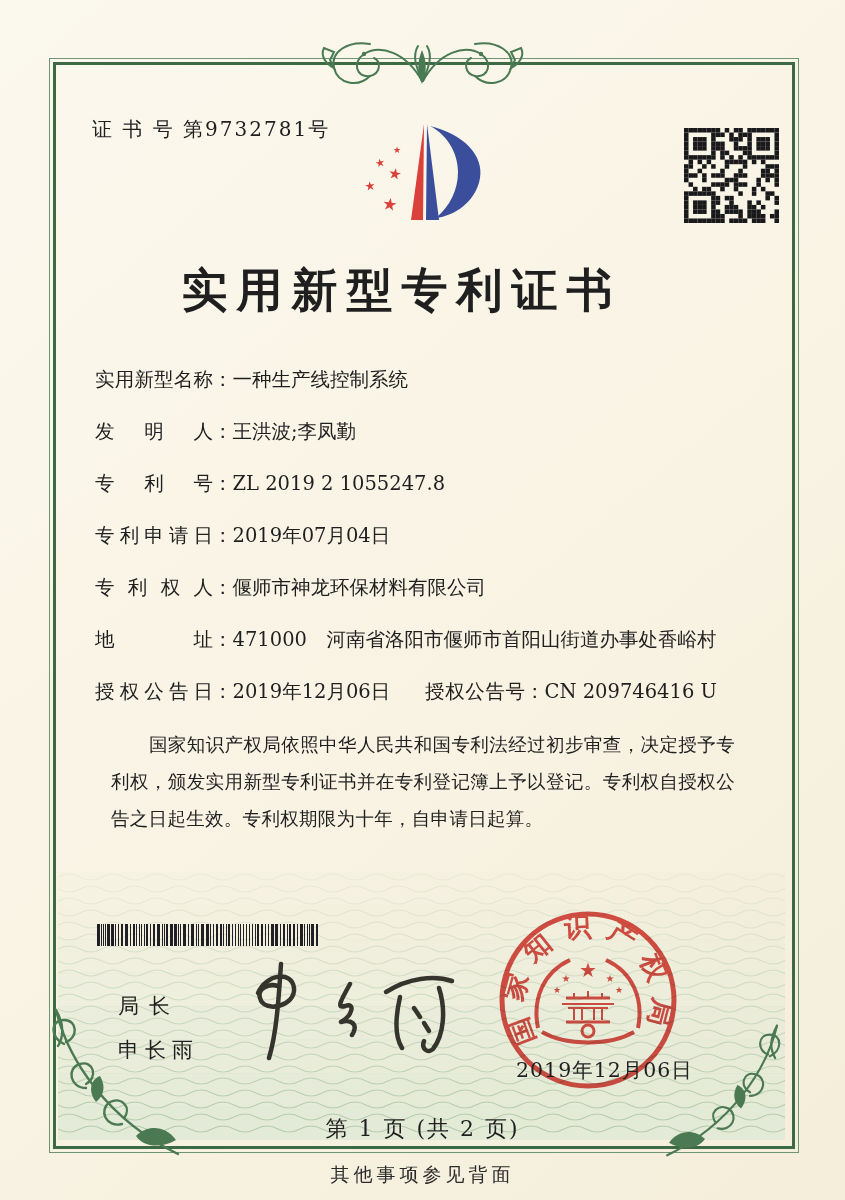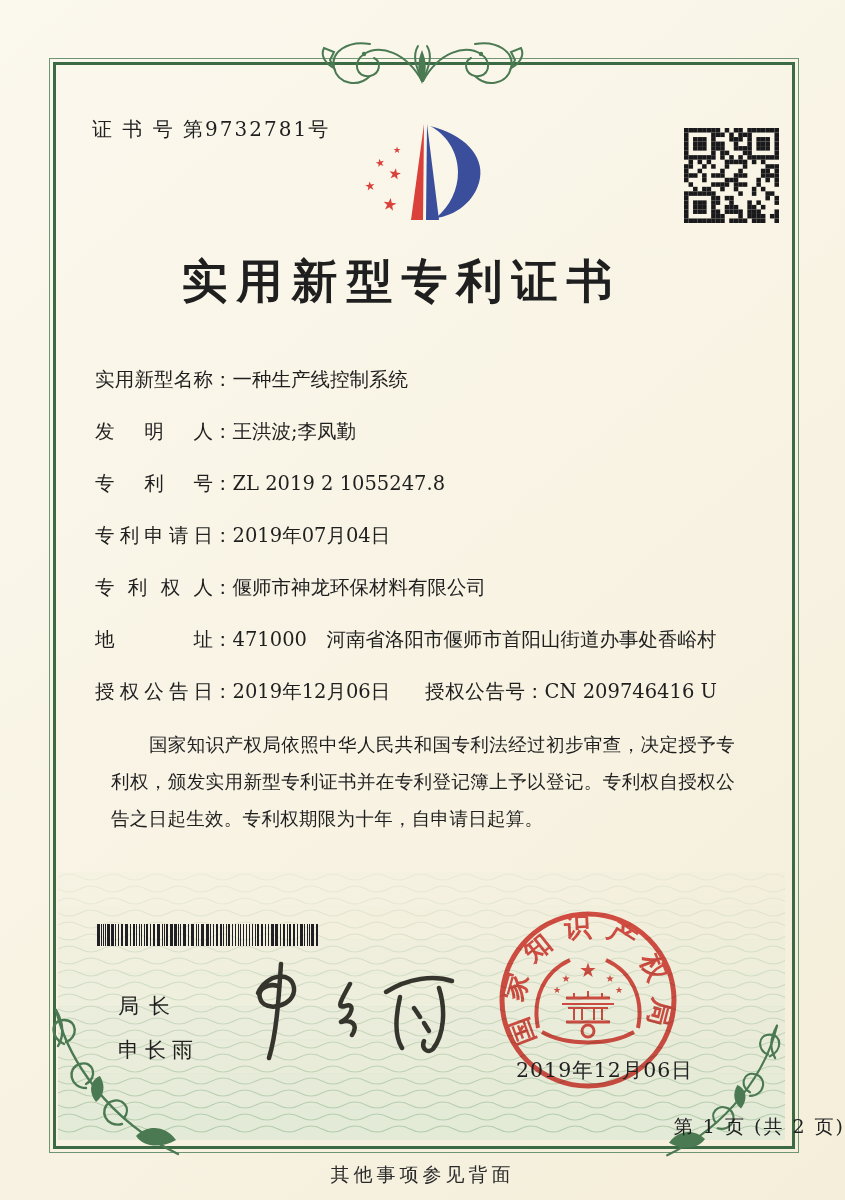--- a/index.html
+++ b/index.html
@@ -8,34 +8,34 @@
     background:linear-gradient(140deg,#fbf8ee 0%,#f8f3e3 55%,#f4eeda 100%);
     font-family:"DejaVu Serif","Liberation Serif",serif;color:#1f1f1f;
   }
   .abs{position:absolute}
   
   #frame{
     left:53px;top:62px;width:736px;height:1081px;
     border:3px solid #3c6a45;outline:1px solid #6f9473;outline-offset:3px;
   }
   #certno{left:92px;top:116px;font-size:20px;letter-spacing:2px;white-space:nowrap}
-  #title{left:0;top:251px;width:803px;text-align:center;font-size:46px;font-weight:bold;letter-spacing:9px}
+  #title{left:0;top:260px;width:803px;text-align:center;font-size:46px;font-weight:bold;letter-spacing:9px}
   .frow{position:absolute;left:95px;font-size:19.5px;white-space:nowrap}
   .flabel{display:inline-block;width:118px;text-align:justify;text-align-last:justify}
   .fvalue{margin-left:0}
   .grant2{position:absolute;left:330px;top:0;white-space:nowrap}
   #bodytext{left:95px;top:710px;width:656px;font-size:18.5px;line-height:37px;letter-spacing:.3px;text-align:justify}
   #bodytext p{margin:16px;text-indent:2.05em}
   #waves{left:58px;top:872px;width:727px;height:268px}
   #officer-title{left:118px;top:992px;font-size:21px;letter-spacing:10px}
   #officer-name{left:118px;top:1036px;font-size:21px;letter-spacing:6px}
   #signature{left:228px;top:948px;width:250px;height:125px}
   #seal{left:478px;top:890px;width:220px;height:220px;mix-blend-mode:multiply;opacity:.92}
   #seal-date{left:516px;top:1056px;font-size:20.5px;letter-spacing:1px;white-space:nowrap}
-  #pageno{left:0;top:1114px;width:845px;text-align:right;font-size:19px;letter-spacing:2px}
+  #pageno{left:0;top:1114px;width:845px;text-align:center;font-size:22px;letter-spacing:2px}
   #backnote{left:0;top:1162px;width:845px;text-align:center;font-size:19px;letter-spacing:4px;color:#2a2a2a}
   .orn{color:#4a7a52}
 </style>
 </head>
 <body>
 
 <svg id="waves" class="abs" viewBox="0 0 727 268" preserveAspectRatio="none">
     <rect x="0" y="0.0" width="727" height="34.5" fill="#dde8d5" opacity="0.06"></rect>
     <rect x="0" y="33.5" width="727" height="34.5" fill="#dde8d5" opacity="0.16"></rect>
     <rect x="0" y="67.0" width="727" height="34.5" fill="#dde8d5" opacity="0.26"></rect>

